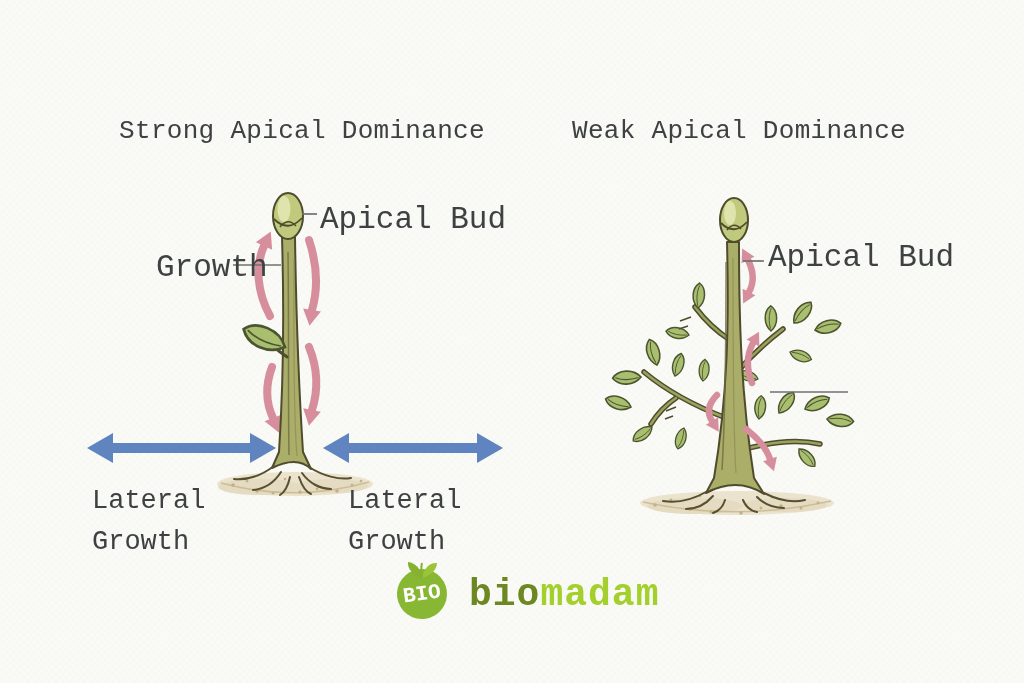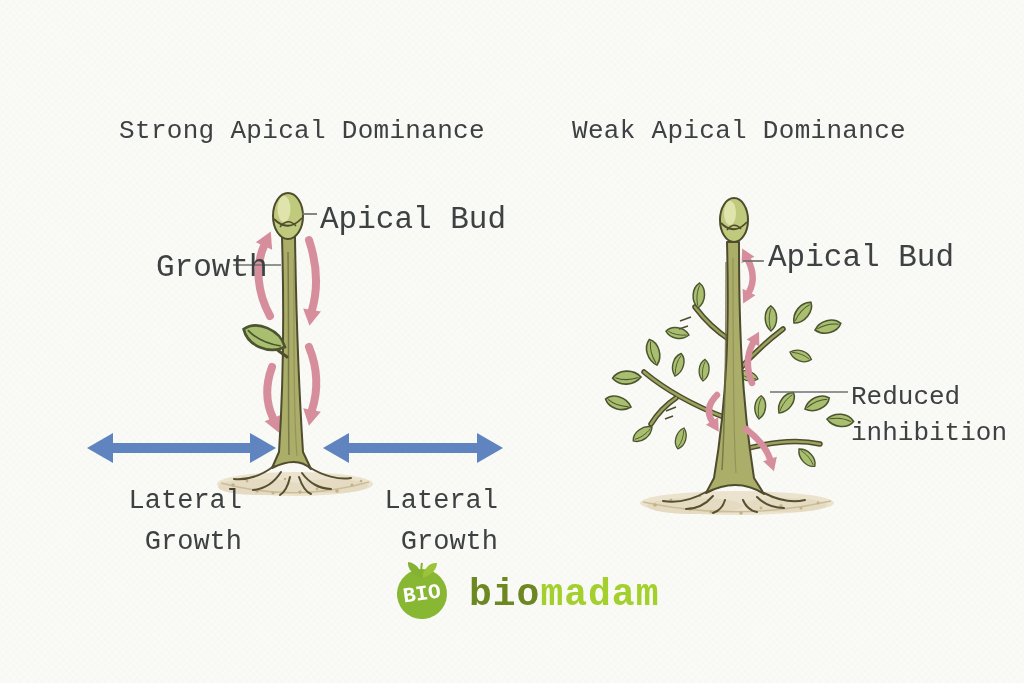--- a/index.html
+++ b/index.html
@@ -9,21 +9,21 @@
     background-image:
       repeating-linear-gradient(45deg, rgba(120,120,110,0.012) 0 2px, transparent 2px 5px),
       repeating-linear-gradient(-45deg, rgba(120,120,110,0.012) 0 2px, transparent 2px 5px);
     font-family:Liberation Mono, monospace;
     color:var(--text,#3e4142);
   }
   .art{position:absolute;left:0;top:0;width:1024px;height:683px;}
   .t{position:absolute;white-space:nowrap;color:var(--text,#3e4142);}
   .title{font-size:26px;letter-spacing:.3px;text-align:center;}
   .lbl{font-size:31px;}
-  .lateral{font-size:27px;line-height:41px;text-align:right;white-space:normal;}
+  .lateral{font-size:27px;line-height:41px;text-align:left;white-space:normal;}
   .reduced{font-size:26px;line-height:36px;white-space:normal;}
   .caption{font-size:25px;letter-spacing:-0.3px;text-align:center;}
   .pink-stroke{stroke:var(--auxin-arrow-pink,#d68e9c);fill:none;}
   .pink-fill{fill:var(--auxin-arrow-pink,#d68e9c);}
   .blue-stroke{stroke:var(--lateral-arrow-blue,#5f84c0);}
   .blue-fill{fill:var(--lateral-arrow-blue,#5f84c0);}
   .logo{position:absolute;left:0;top:0;}
   .badge{
     position:absolute;left:397px;top:569px;width:50px;height:50px;border-radius:50%;
     background:var(--logo-circle-green,#88b733);transform:rotate(-8deg);
@@ -205,24 +205,20 @@
     </g>
   </svg>
 
   <div class="t title" style="left:102px;top:116px;width:400px">Strong Apical Dominance</div>
   <div class="t title" style="left:539px;top:116px;width:400px">Weak Apical Dominance</div>
 
   <div class="t lbl" style="left:320px;top:202px">Apical Bud</div>
   <div class="t lbl" style="left:156px;top:250px">Growth</div>
   <div class="t lbl" style="left:768px;top:240px">Apical Bud</div>
 
-  <div class="t reduced" style="left:851px;top:379px">
-    <div>Reduced</div>
-    <div>inhibition</div>
-  </div>
 
   <div class="t lateral" style="left:92px;top:481px;width:150px">
     <div>Lateral</div>
     <div>Growth</div>
   </div>
   <div class="t lateral" style="left:348px;top:481px;width:150px">
     <div>Lateral</div>
     <div>Growth</div>
   </div>
 

